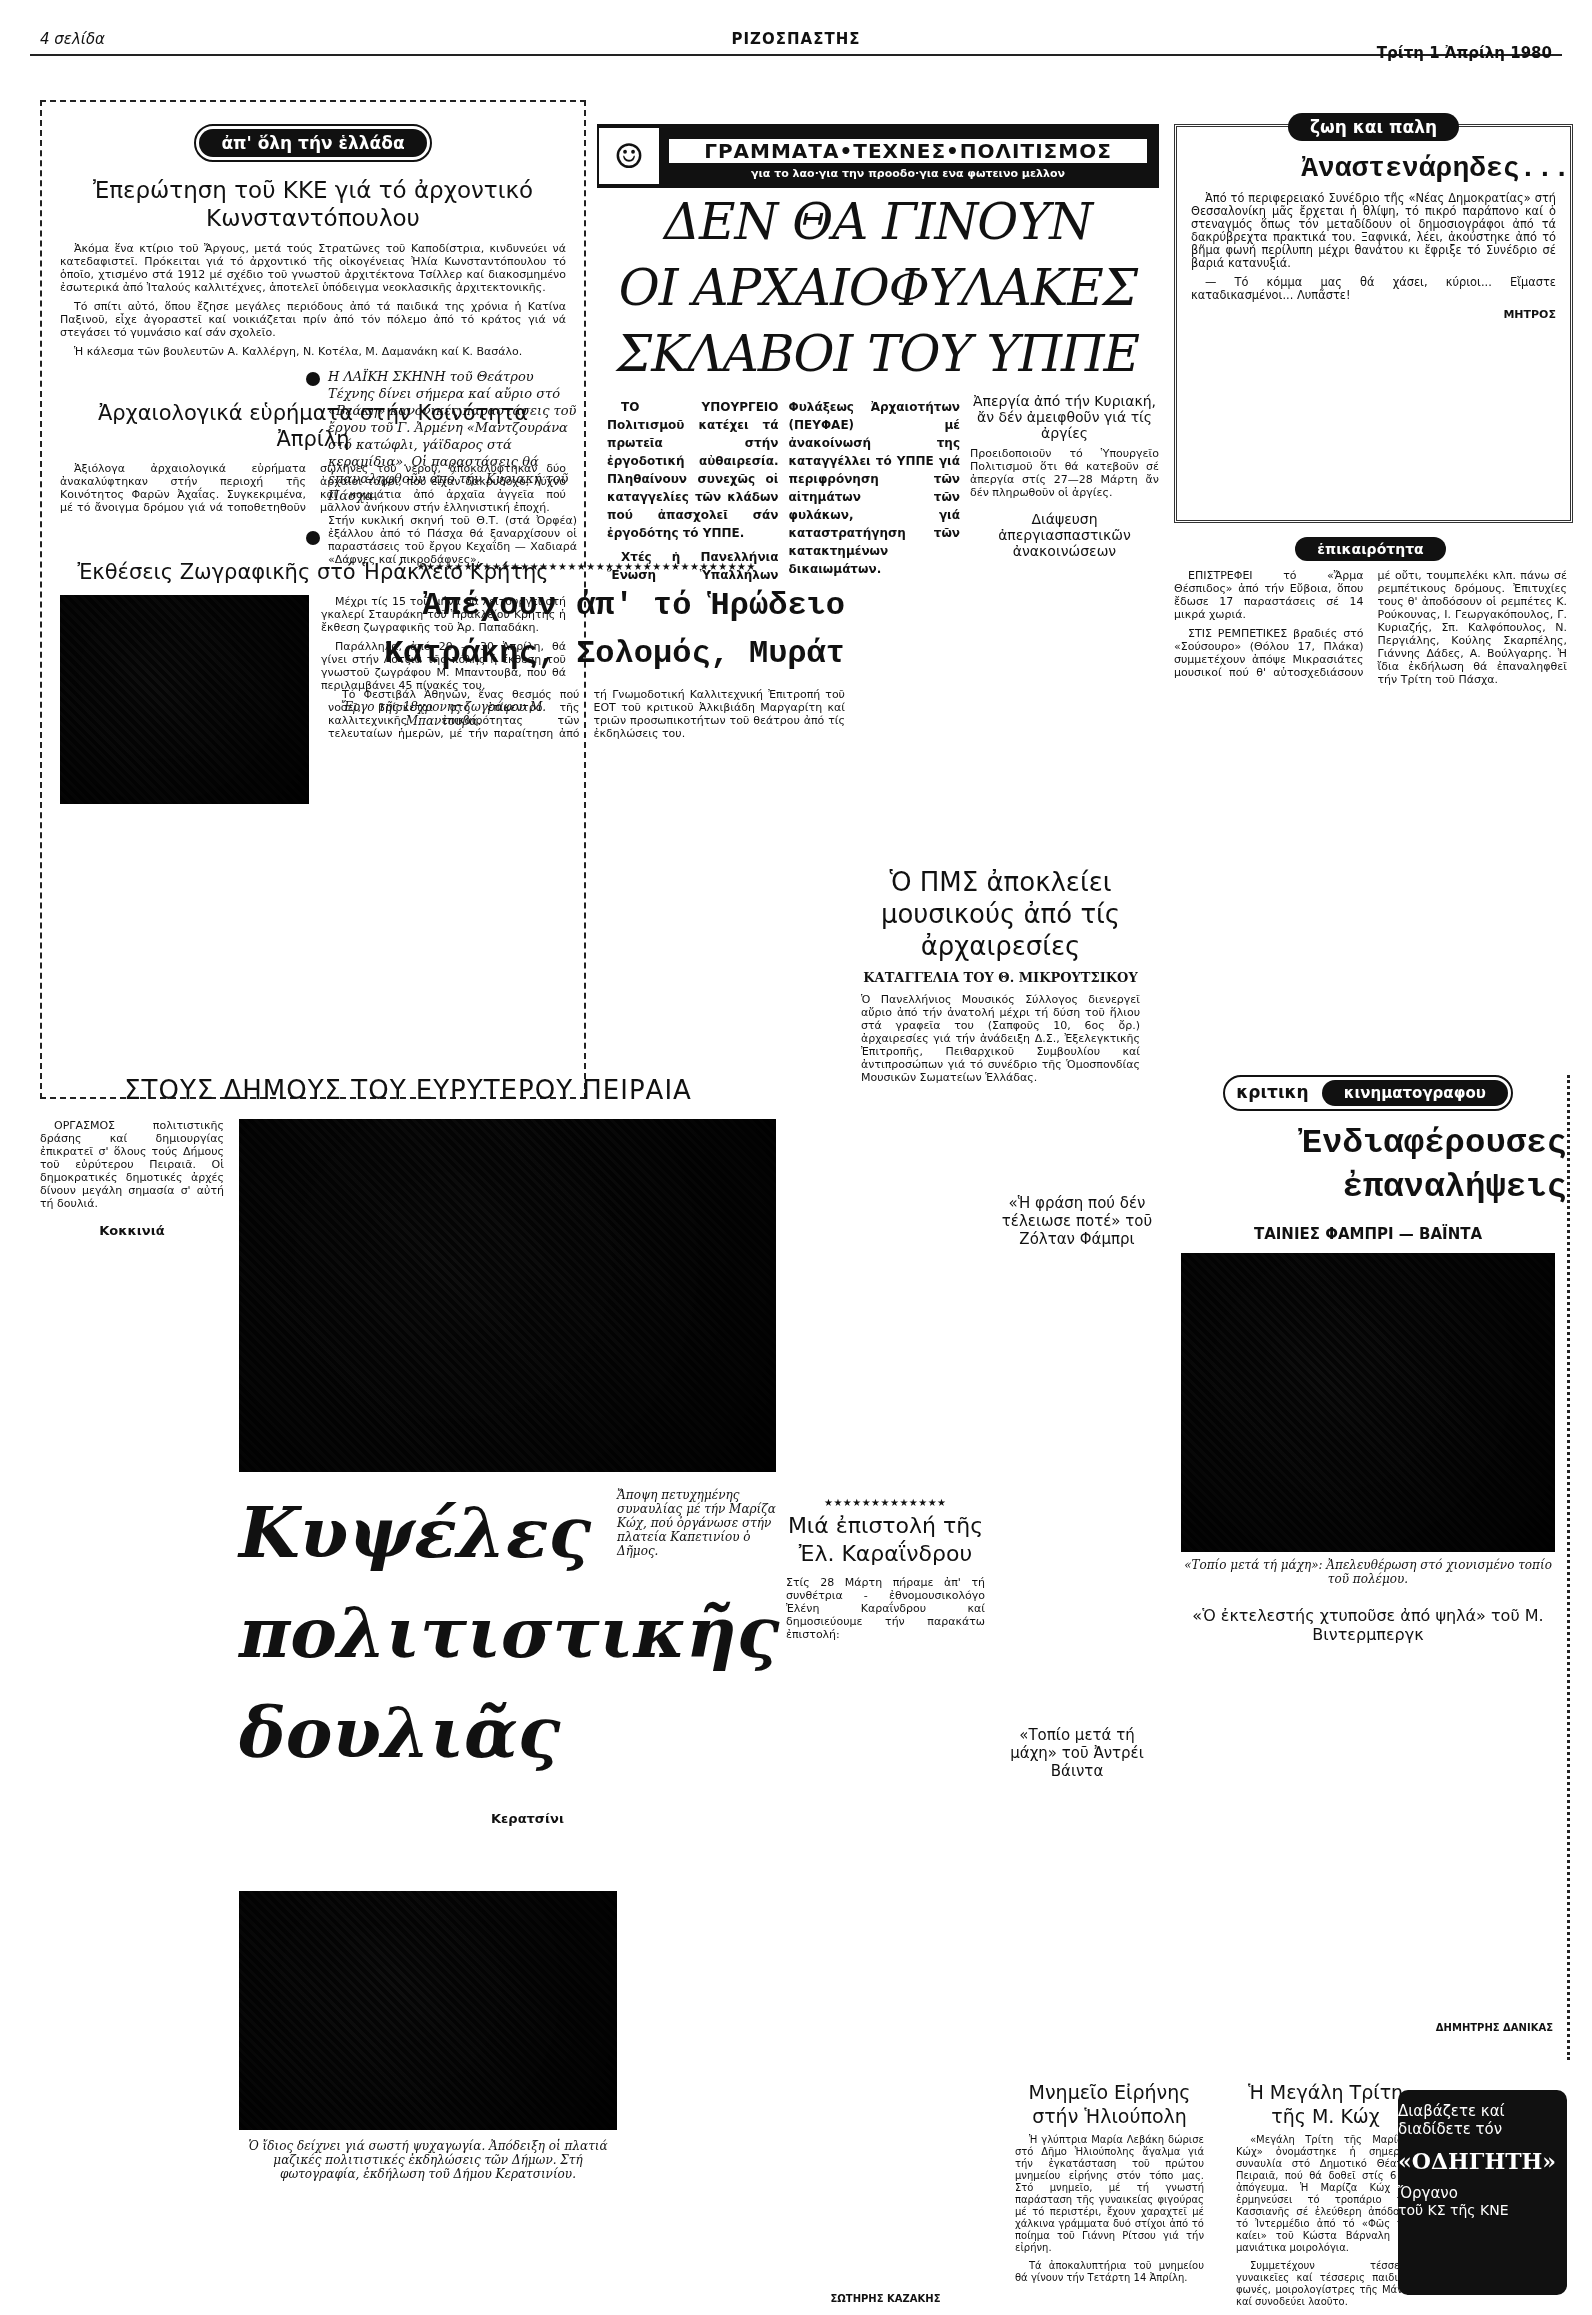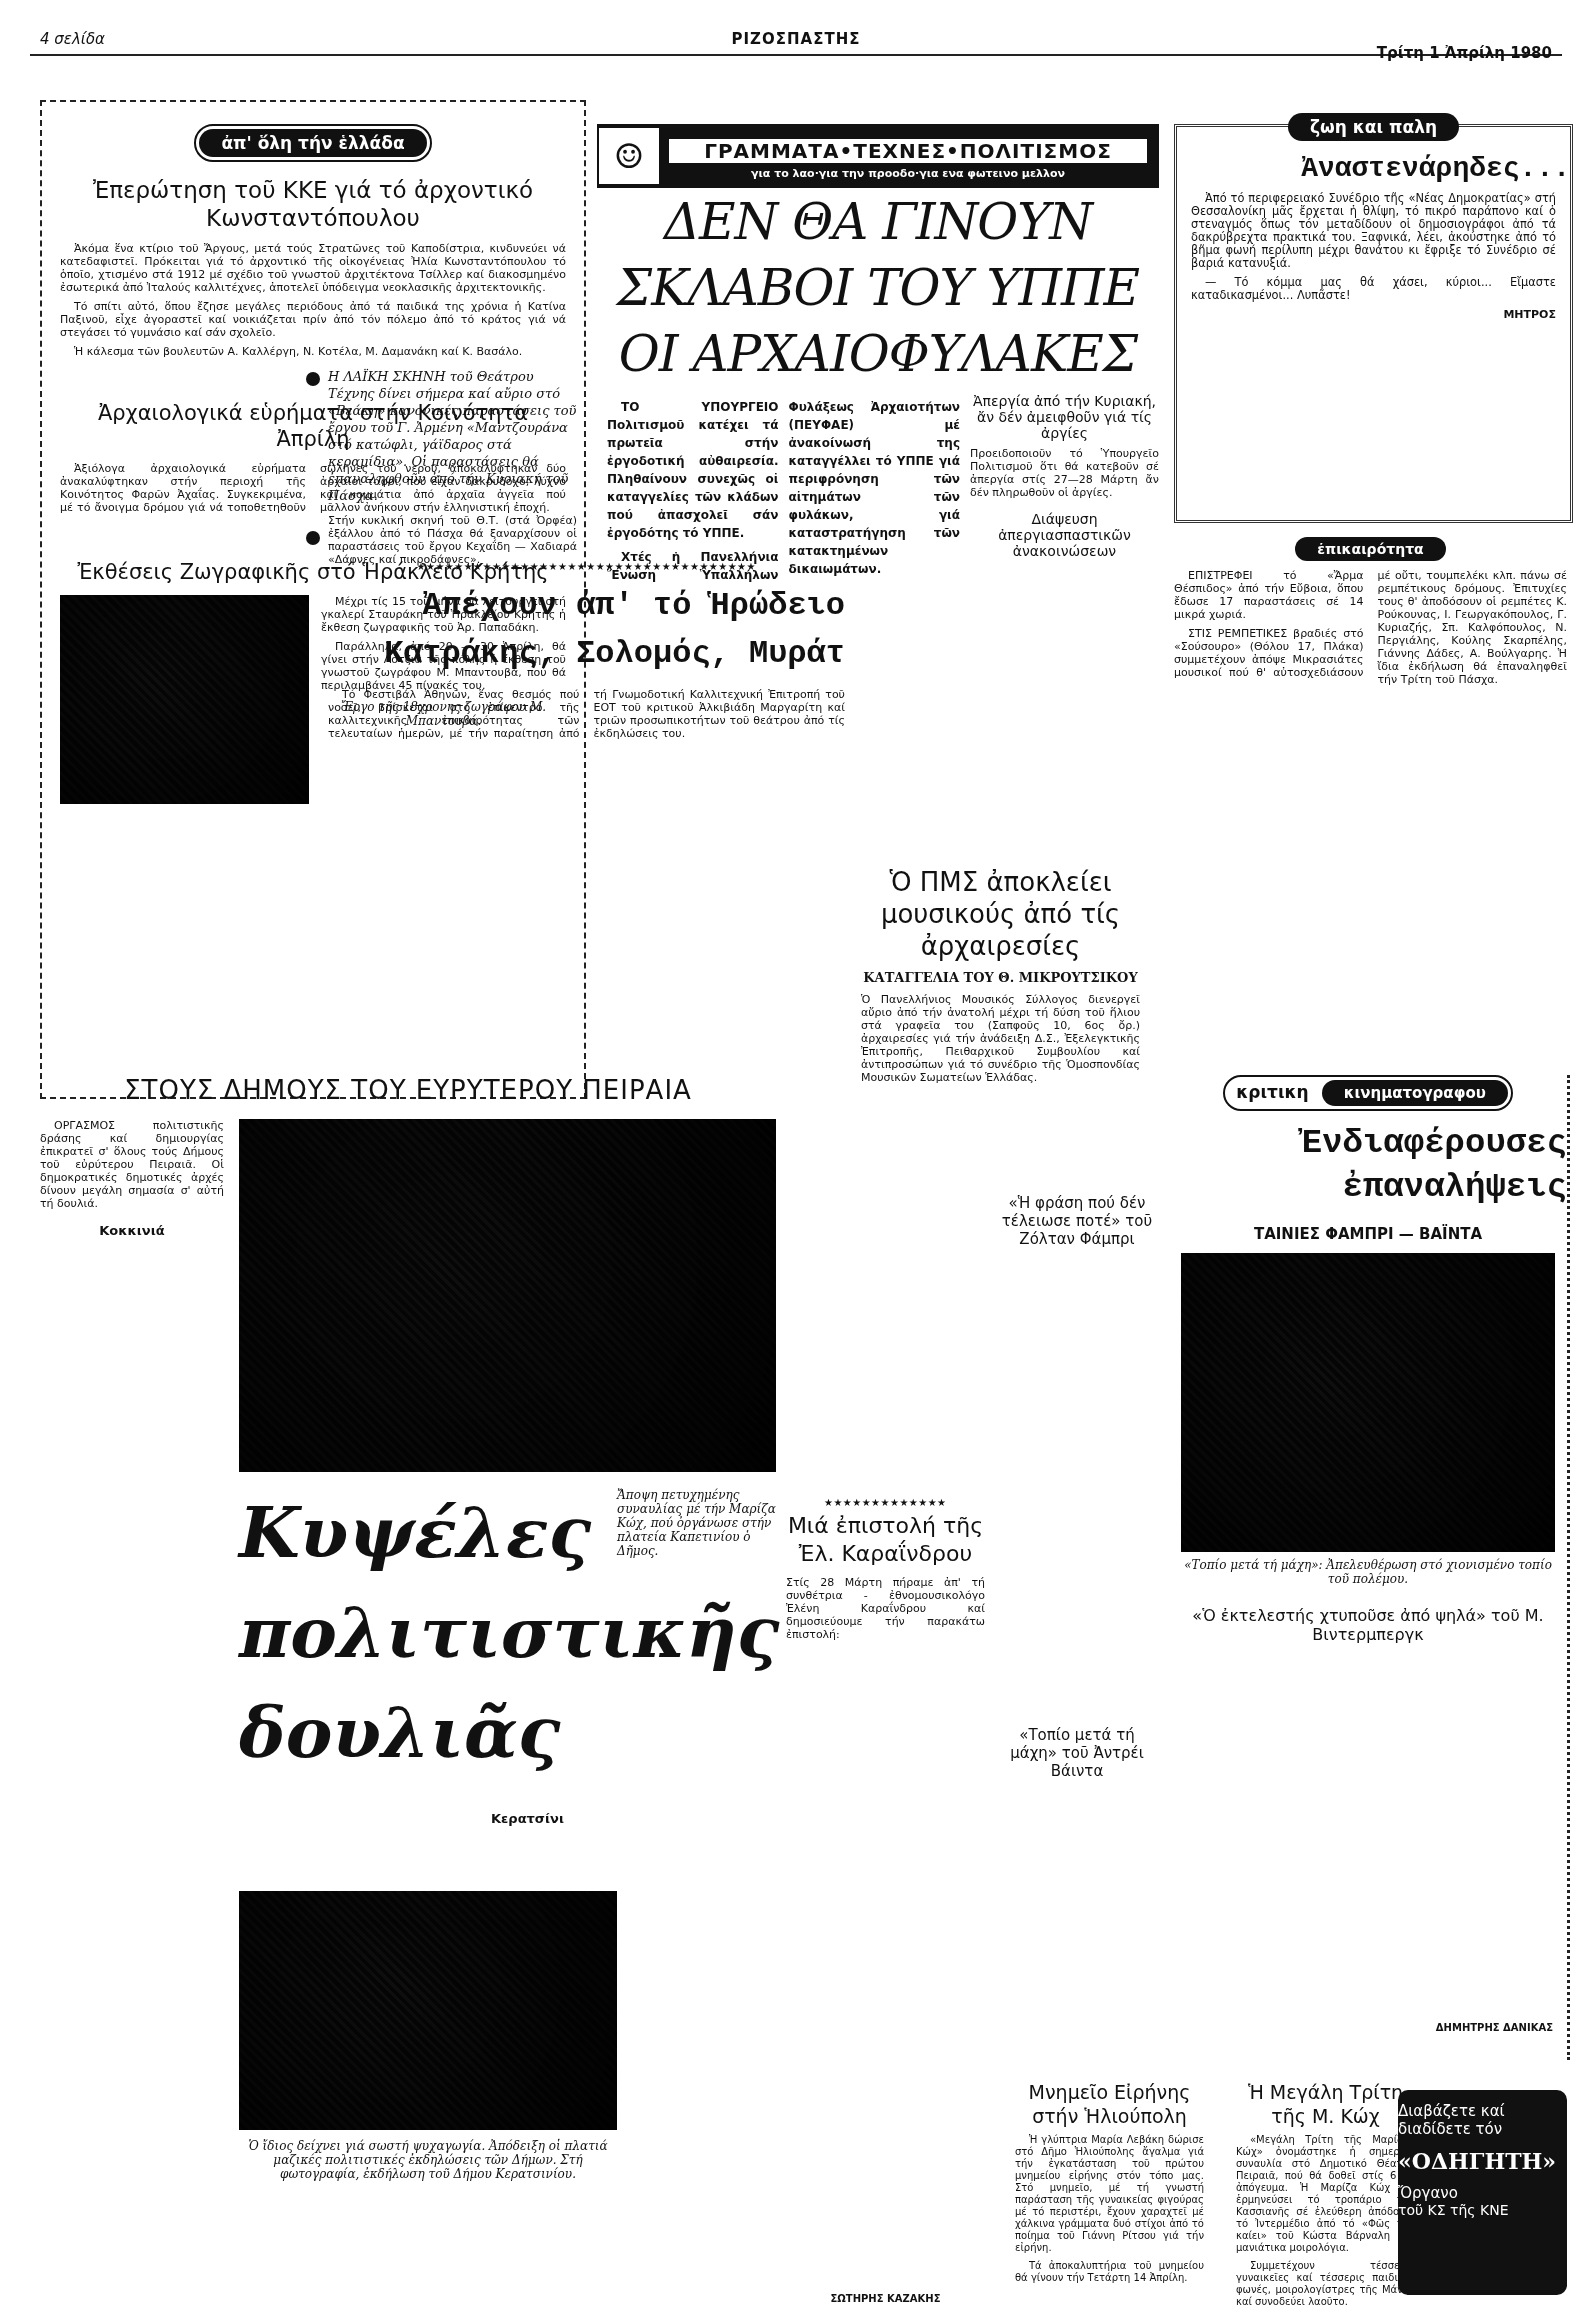--- a/index.html
+++ b/index.html
@@ -69,22 +69,22 @@
     <div style="flex:1;text-align:center;">
       <div style="background:#fff;color:#111;margin:4px 8px 2px;font-family:'DejaVu Sans',sans-serif;font-weight:bold;font-size:20px;letter-spacing:1px;border:2px solid #111;">ΓΡΑΜΜΑΤΑ•ΤΕΧΝΕΣ•ΠΟΛΙΤΙΣΜΟΣ</div>
       <div style="font-family:'DejaVu Sans',sans-serif;font-weight:bold;font-size:11px;">για το λαο·για την προοδο·για ενα φωτεινο μελλον</div>
     </div>
   </div>
 </div>
 
 <div class="abs" style="left:597px;top:189px;width:562px;">
   <div style="font-family:'DejaVu Serif',serif;font-style:italic;font-size:50px;line-height:66px;text-align:center;letter-spacing:-1px;">
     <div>ΔΕΝ ΘΑ ΓΙΝΟΥΝ</div>
+    <div>ΟΙ ΑΡΧΑΙΟΦΥΛΑΚΕΣ</div>
     <div>ΣΚΛΑΒΟΙ ΤΟΥ ΥΠΠΕ</div>
-    <div>ΟΙ ΑΡΧΑΙΟΦΥΛΑΚΕΣ</div>
   </div>
 </div>
 
 <div class="abs" style="left:607px;top:398px;width:353px;">
   <div class="col-text" style="font-size:12px;line-height:18px;font-weight:bold;columns:2;column-gap:10px;">
     <p>ΤΟ ΥΠΟΥΡΓΕΙΟ Πολιτισμοῦ κατέχει τά πρωτεῖα στήν ἐργοδοτική αὐθαιρεσία. Πληθαίνουν συνεχῶς οἱ καταγγελίες τῶν κλάδων πού ἀπασχολεῖ σάν ἐργοδότης τό ΥΠΠΕ.</p>
     <p>Χτές ἡ Πανελλήνια Ἕνωση Ὑπαλλήλων Φυλάξεως Ἀρχαιοτήτων (ΠΕΥΦΑΕ) μέ ἀνακοίνωσή της καταγγέλλει τό ΥΠΠΕ γιά περιφρόνηση τῶν αἰτημάτων τῶν φυλάκων, γιά καταστρατήγηση τῶν κατακτημένων δικαιωμάτων.</p>
   </div>
 </div>
 <div class="abs" style="left:970px;top:393px;width:189px;">

